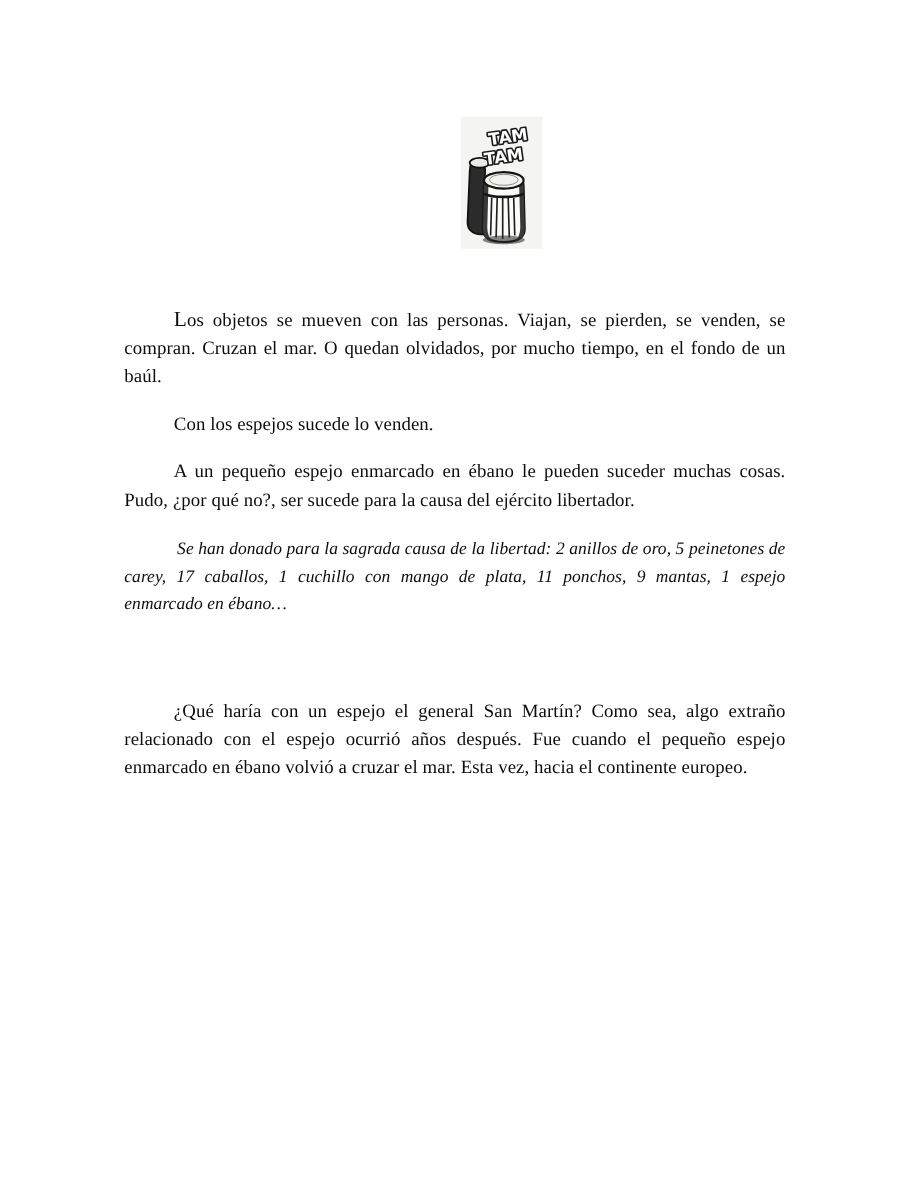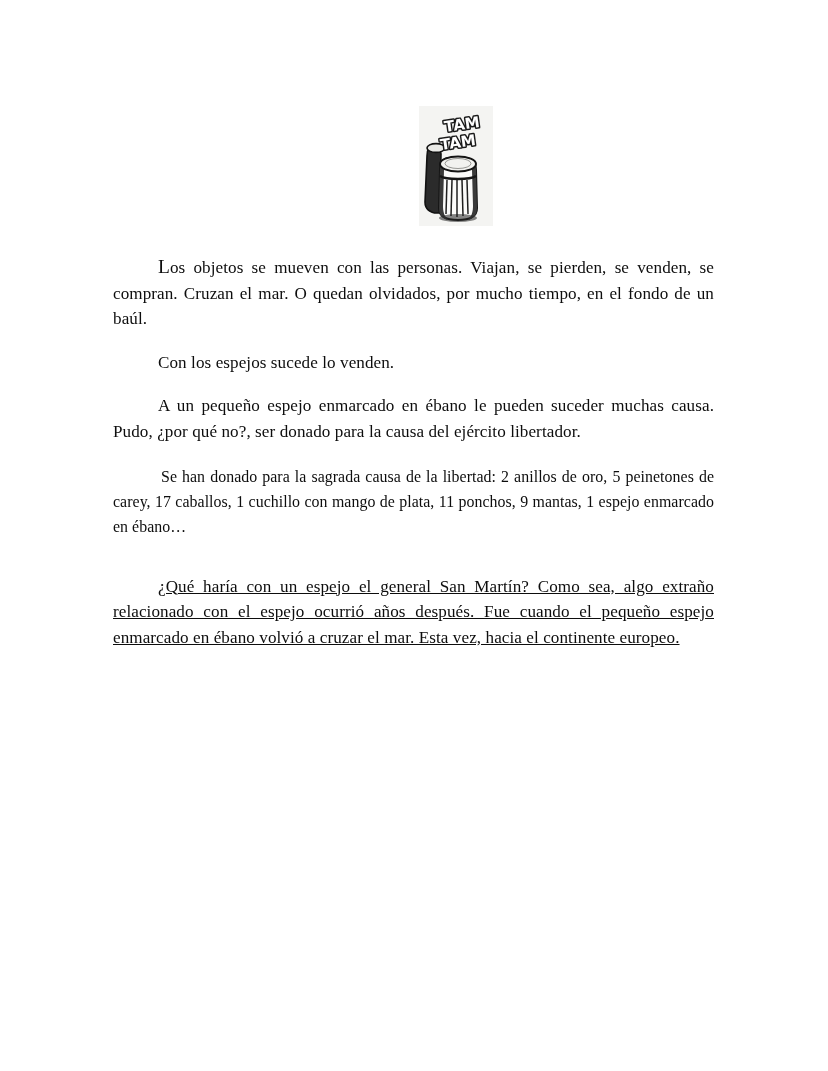--- a/index.html
+++ b/index.html
@@ -45,21 +45,21 @@
   .figure-frame svg {
     display: block;
     width: 100%;
     height: 100%;
   }
 
   
   .content {
     position: absolute;
     left: 113px;
-    top: 254px;
+    top: 278px;
     width: 601px;
   }
 
   p {
     margin: 0;
     text-align: justify;
     text-justify: inter-word;
     font-size: 17.1px;
     line-height: 25.6px;
     letter-spacing: 0.08px;
@@ -69,30 +69,30 @@
 
   p.body-para + p.body-para {
     margin-top: 18px;
   }
 
   .initial-cap {
     font-size: 19.4px;
   }
 
   p.quote-para {
+    font-style: italic;
     font-size: 15.9px;
     line-height: 25.0px;
     letter-spacing: 0.05px;
     text-indent: 48px;
     margin-top: 19px;
   }
 
   p.final-para {
-    margin-top: 35px;
-    text-decoration: underline;
+    margin-top: 72px;
   }
 </style>
 </head>
 <body>
 
 <div class="page">
 
   <figure class="figure-block">
     <div class="figure-frame">
       <svg viewBox="0 0 74 120" xmlns="http://www.w3.org/2000/svg">
@@ -128,21 +128,21 @@
       </svg>
     </div>
   </figure>
 
   <article class="content">
 
     <p class="body-para"><span class="initial-cap">L</span><span>os objetos se mueven con las personas. Viajan, se pierden, se venden, se compran. Cruzan el mar. O quedan olvidados, por mucho tiempo, en el fondo de un baúl.</span></p>
 
     <p class="body-para">Con los espejos sucede lo venden.</p>
 
-    <p class="body-para">A un pequeño espejo enmarcado en ébano le pueden suceder muchas causa. Pudo, ¿por qué no?, ser donado para la causa del ejército libertador.</p>
+    <p class="body-para">A un pequeño espejo enmarcado en ébano le pueden suceder muchas cosas. Pudo, ¿por qué no?, ser sucede para la causa del ejército libertador.</p>
 
     <p class="quote-para"> Se han donado para la sagrada causa de la libertad: 2 anillos de oro, 5 peinetones de carey, 17 caballos, 1 cuchillo con mango de plata, 11 ponchos, 9 mantas, 1 espejo enmarcado en ébano…</p>
 
     <p class="body-para final-para">¿Qué haría con un espejo el general San Martín? Como sea, algo extraño relacionado con el espejo ocurrió años después. Fue cuando el pequeño espejo enmarcado en ébano volvió a cruzar el mar. Esta vez, hacia el continente europeo.</p>
 
   </article>
 
 </div>
 
 </body></html>

